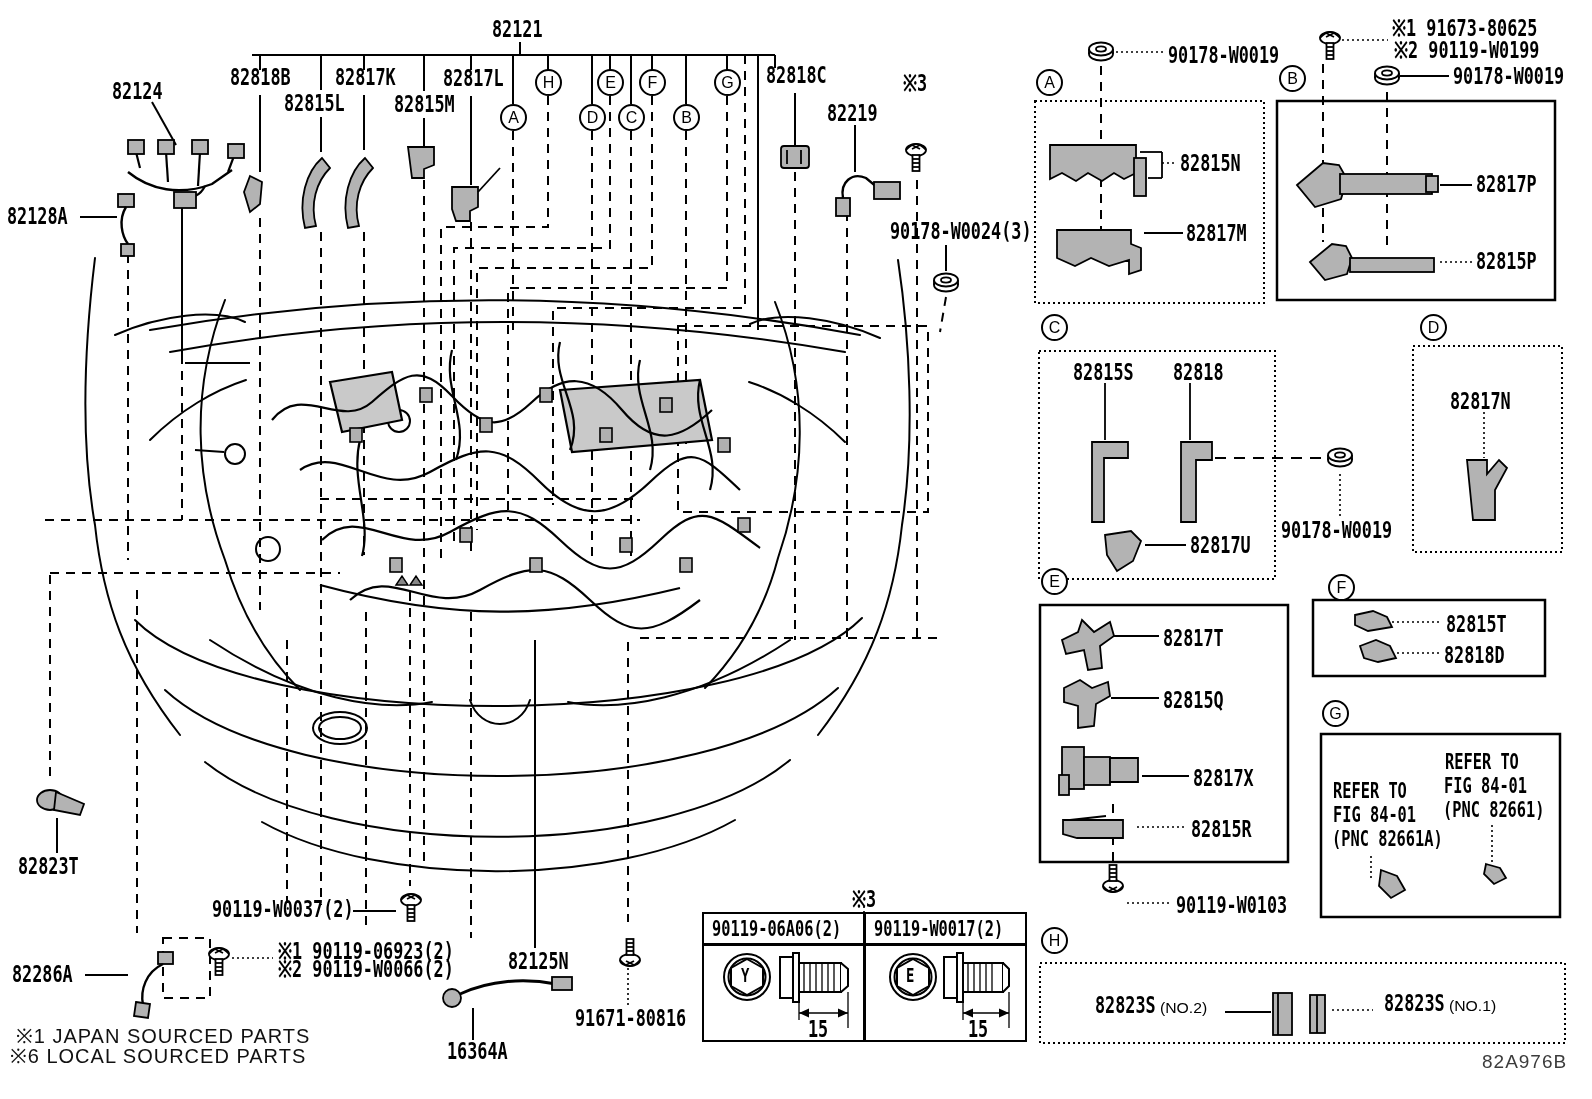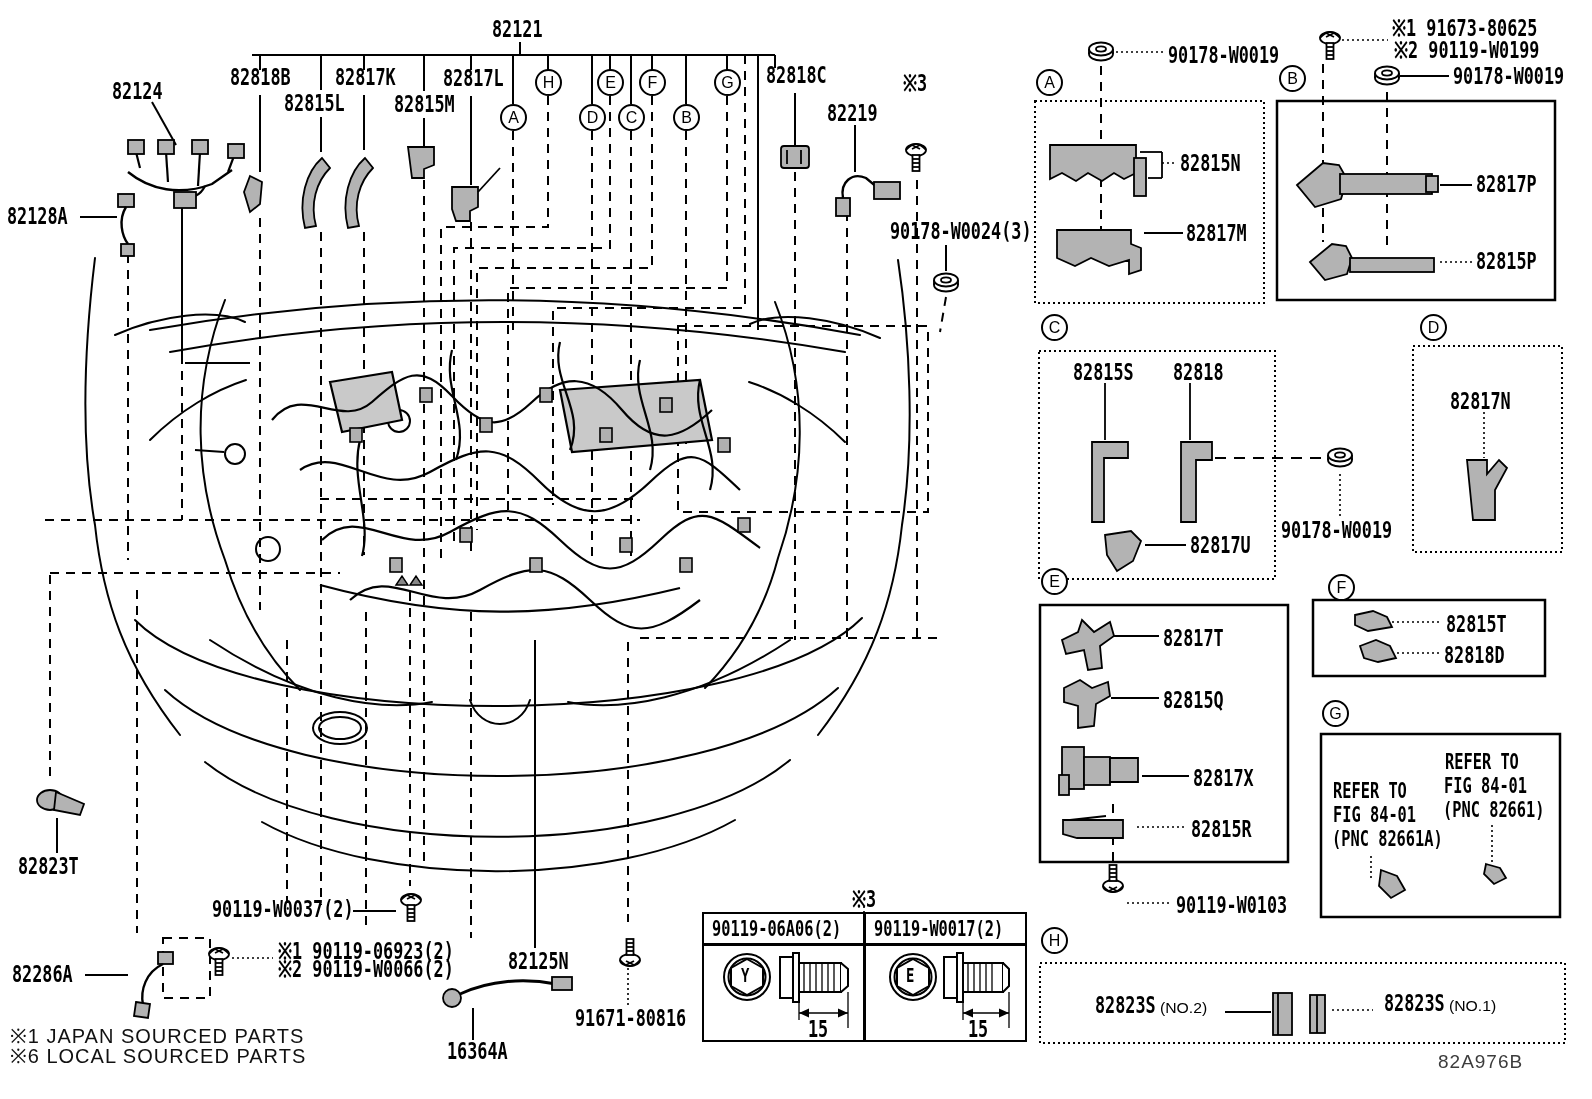--- a/index.html
+++ b/index.html
@@ -445,23 +445,23 @@
 <div class="pn" style="left:890px;top:220px">90178-W0024(3)</div>
 
 <div class="pn" style="left:18px;top:855px">82823T</div>
 <div class="pn" style="left:212px;top:898px">90119-W0037(2)</div>
 <div class="pn" style="left:278px;top:940px">※1 90119-06923(2)</div>
 <div class="pn" style="left:278px;top:958px">※2 90119-W0066(2)</div>
 <div class="pn" style="left:12px;top:963px">82286A</div>
 <div class="pn" style="left:508px;top:950px">82125N</div>
 <div class="pn" style="left:447px;top:1040px">16364A</div>
 <div class="pn" style="left:575px;top:1007px">91671-80816</div>
-<div class="note" style="left:10px;top:1026px">※1 JAPAN SOURCED PARTS</div>
+<div class="note" style="left:16px;top:1026px">※1 JAPAN SOURCED PARTS</div>
 <div class="note" style="left:10px;top:1046px">※6 LOCAL SOURCED PARTS</div>
-<div class="code" style="left:1438px;top:1052px">82A976B</div>
+<div class="code" style="left:1482px;top:1052px">82A976B</div>
 
 <div class="co" style="left:500px;top:104px">A</div>
 <div class="co" style="left:535px;top:69px">H</div>
 <div class="co" style="left:579px;top:104px">D</div>
 <div class="co" style="left:597px;top:69px">E</div>
 <div class="co" style="left:618px;top:104px">C</div>
 <div class="co" style="left:639px;top:69px">F</div>
 <div class="co" style="left:673px;top:104px">B</div>
 <div class="co" style="left:714px;top:69px">G</div>
 

